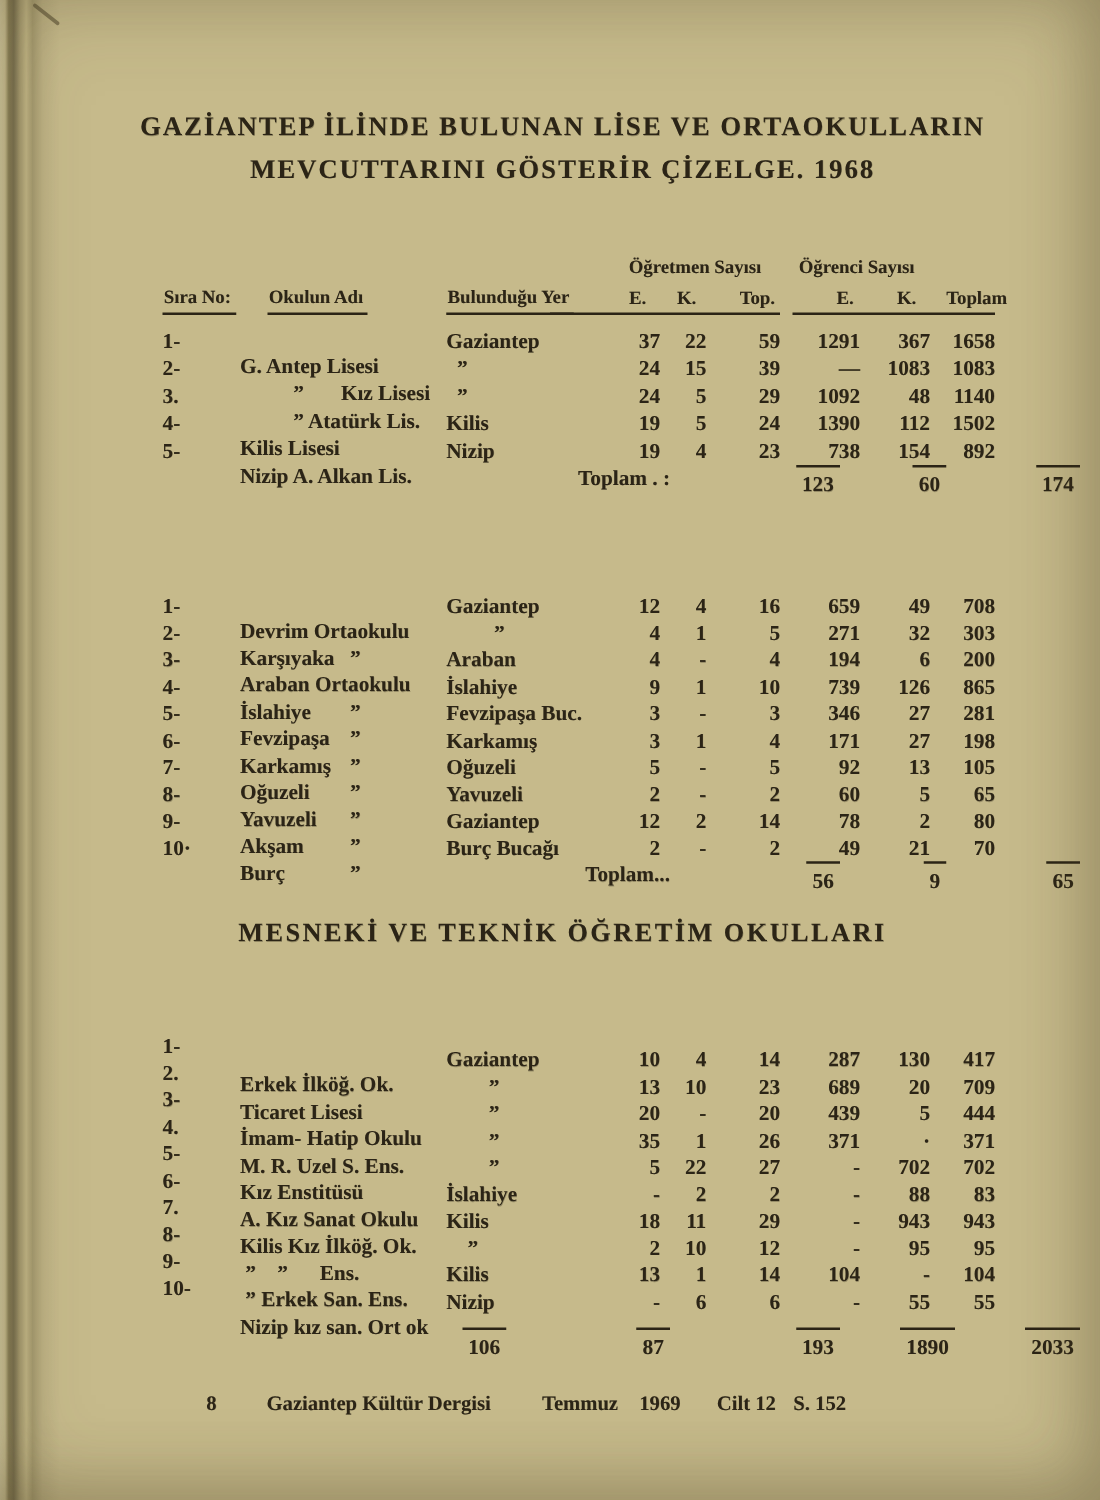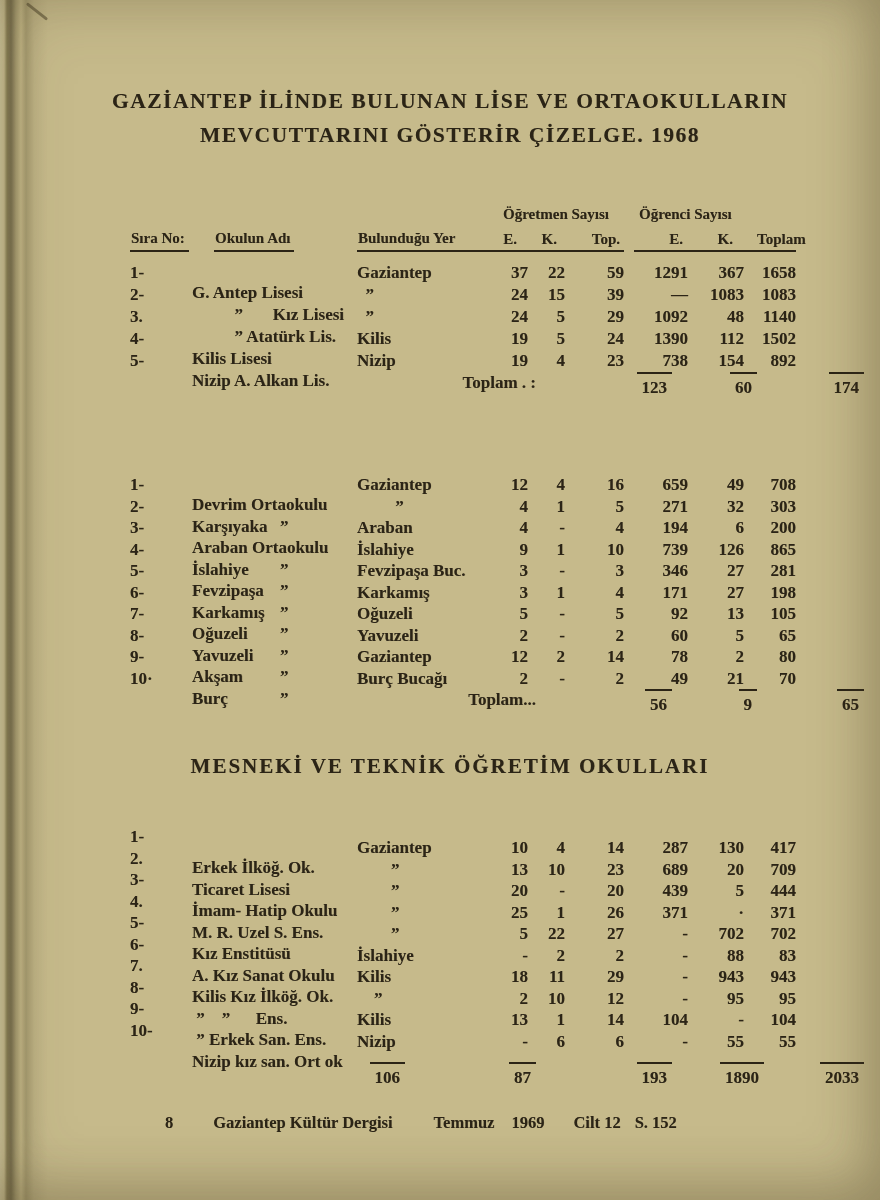--- a/index.html
+++ b/index.html
@@ -59,21 +59,21 @@
   .t-c .c-sira{transform:translateY(-11px);}
   .c-name{white-space:pre; position:relative;margin-top:20px;}
   .c-place{white-space:pre;}
   .ditto{position:absolute; left:88px; top:0;}
   .c-num{text-align:right; white-space:nowrap;}
   .t-total{height:30px; line-height:30px;gap:48px;}
   .t-c .t-total{margin-top:10px;}
   .c-total-label{grid-column:2/4; text-align:right; white-space:pre;}
   .ov{display:inline-block; border-top:2px solid var(--ink); padding:2px 5px 0 5px; line-height:24px;}
   .section-title{
-    position:absolute; left:90px; top:754px; width:720px; text-align:center;
+    position:absolute; left:90px; top:734px; width:720px; text-align:center;
     font-size:21px; letter-spacing:2px; text-shadow:.4px .4px 0 rgba(43,36,22,.35);
   }
   .footer{
     position:absolute; left:0; top:1113px; width:880px; font-size:16.5px;
     display:flex; align-items:baseline; white-space:nowrap;
     text-shadow:.3px .3px 0 rgba(43,36,22,.3);
   }
   .f-page{margin-left:165px;} .f-journal{margin-left:40px;} .f-month{margin-left:41px;}
   .f-year{margin-left:17px;} .f-vol{margin-left:29px;} .f-ref{margin-left:14px;}
 </style>
@@ -335,21 +335,21 @@
         <div class="c-num">-</div>
         <div class="c-num">20</div>
         <div class="c-num">439</div>
         <div class="c-num">5</div>
         <div class="c-num">444</div>
       </div>
       <div class="grid9 t-row">
         <div class="c-sira">4.</div>
         <div class="c-name">M. R. Uzel S. Ens.</div>
         <div class="c-place">        ”</div>
-        <div class="c-num">25</div>
+        <div class="c-num">35</div>
         <div class="c-num">1</div>
         <div class="c-num">26</div>
         <div class="c-num">371</div>
         <div class="c-num">·</div>
         <div class="c-num">371</div>
       </div>
       <div class="grid9 t-row">
         <div class="c-sira">5-</div>
         <div class="c-name">Kız Enstitüsü</div>
         <div class="c-place">        ”</div>

